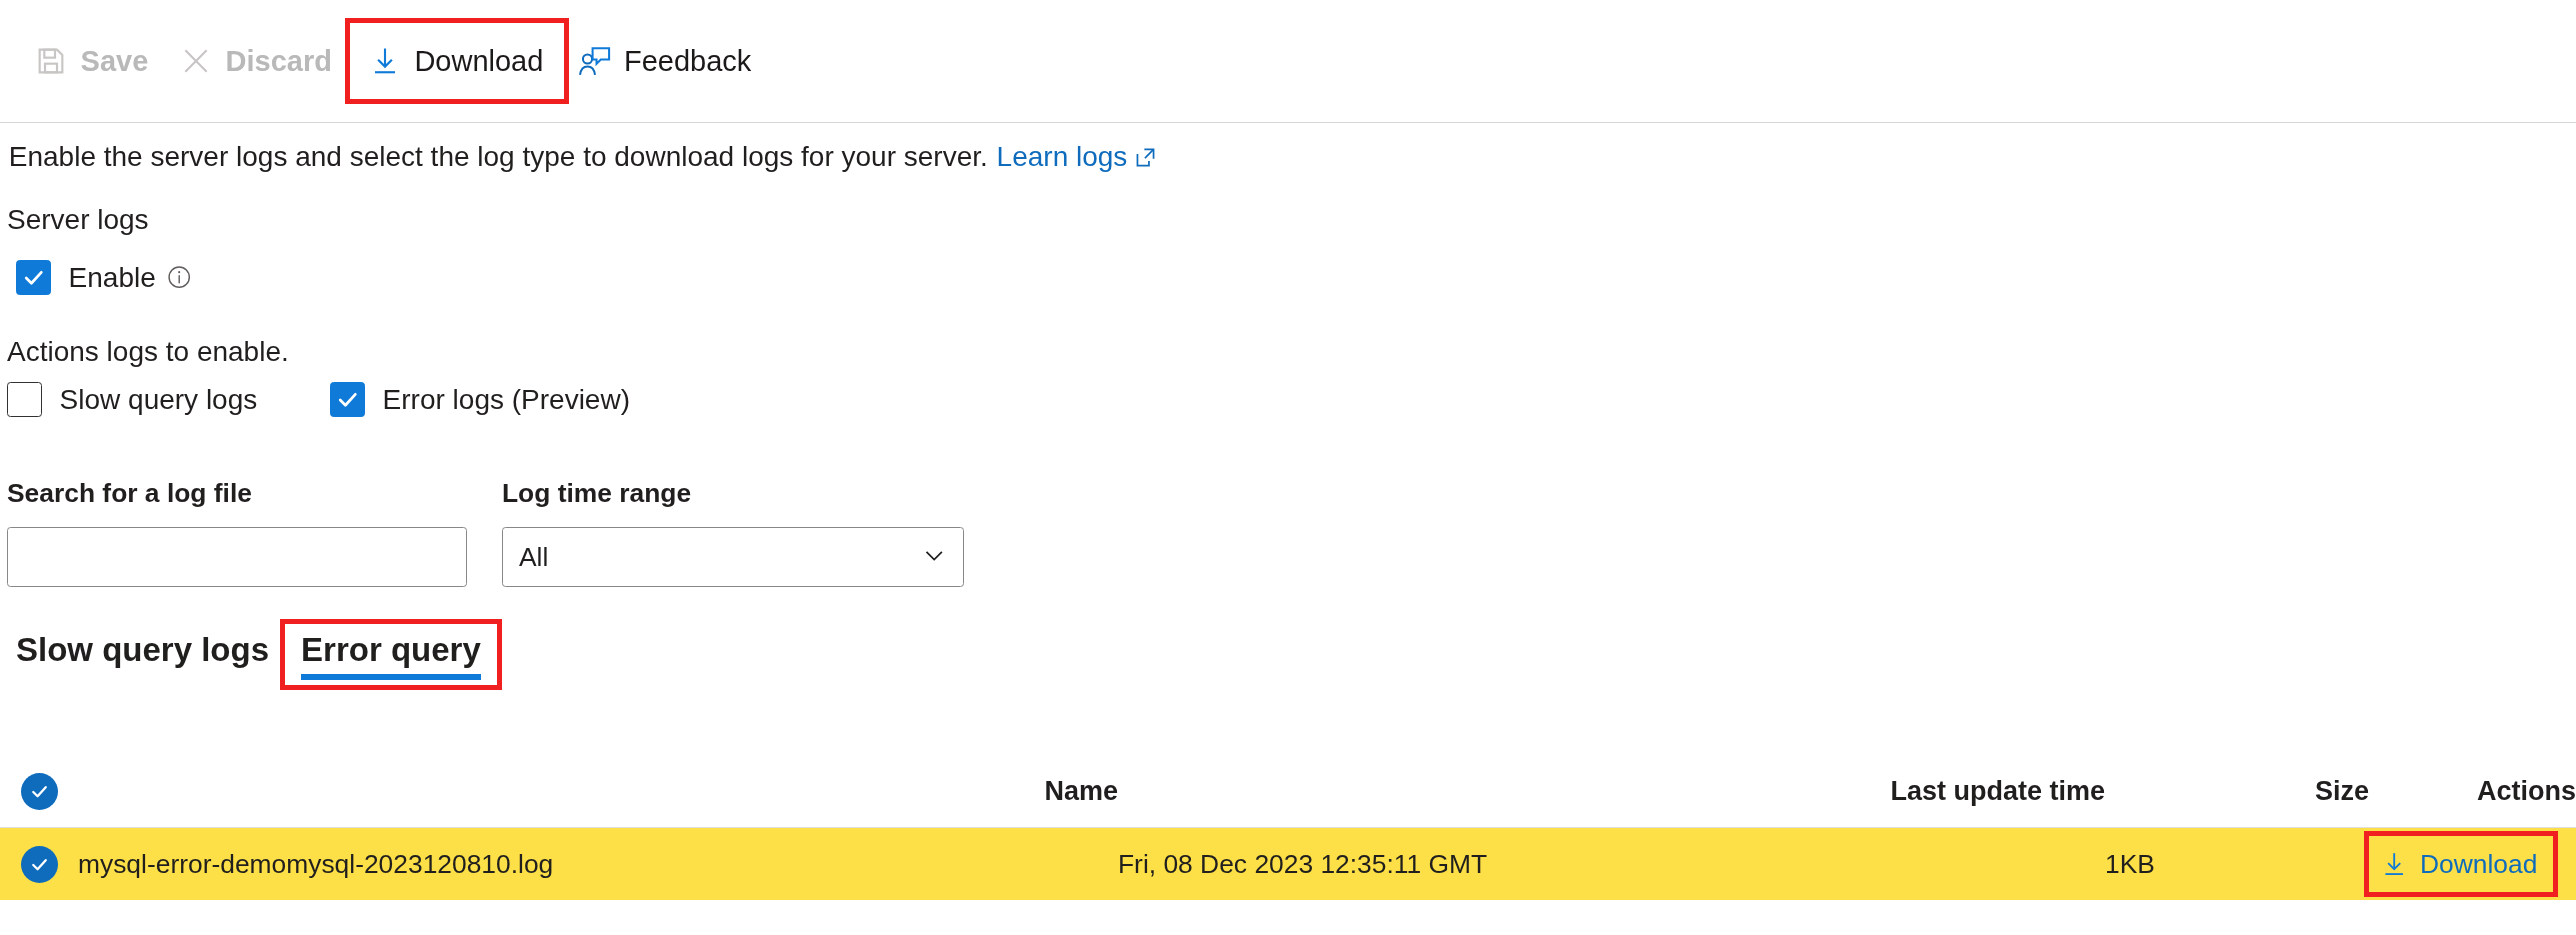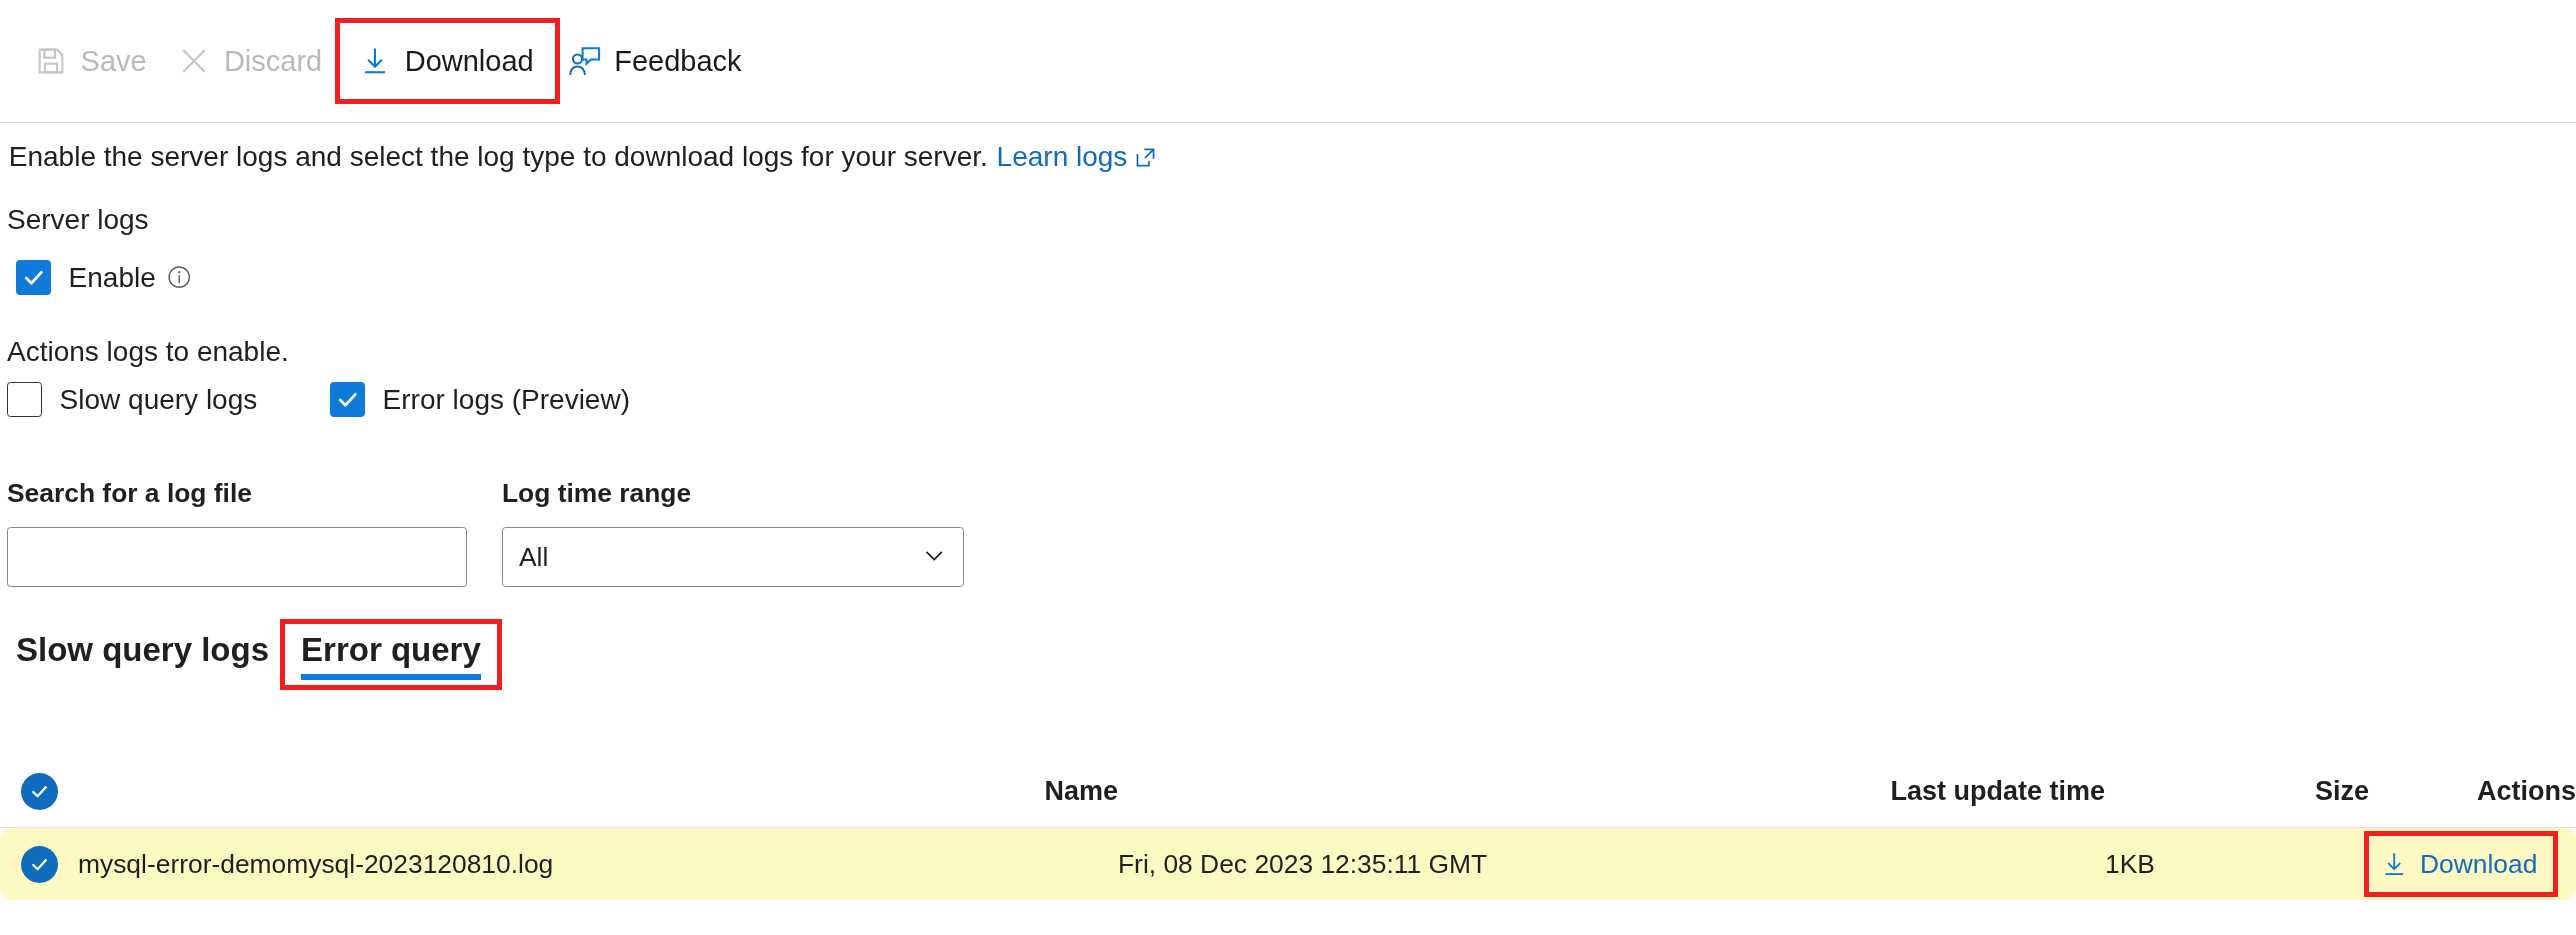--- a/index.html
+++ b/index.html
@@ -44,21 +44,21 @@
     align-items: center;
     justify-content: center;
     margin-right: 12.3px;
     flex: none;
   }
   .cmd .cmd-label {
     font-size: 29px;
     line-height: 1;
     white-space: nowrap;
   }
-  .cmd.disabled .cmd-label { color: #b9b9b9; }
+  .cmd.disabled .cmd-label { color: #b9b9b9; font-weight: bold; }
   .cmd.enabled  .cmd-label { color: #1b1a19; }
 
   .cmd.highlighted {
     outline: 5.3px solid #f02020;
     outline-offset: 0;
     padding: 0 21px 0 17.6px;
     height: 76px;
   }
 
   
@@ -224,22 +224,21 @@
     display: flex;
     align-items: center;
     height: 72px;
     box-sizing: border-box;
   }
   .trow.header {
     border-bottom: 1.8px solid #e1dfdd;
     text-align: right;
   }
   .trow.data {
-    background: #fef9c3;
-    border-radius: 12px;
+    background: #fde047;
   }
   .col-check {
     width: 78px;
     flex: none;
     display: flex;
     align-items: center;
     justify-content: center;
   }
   .col-name {
     width: 1040px;

